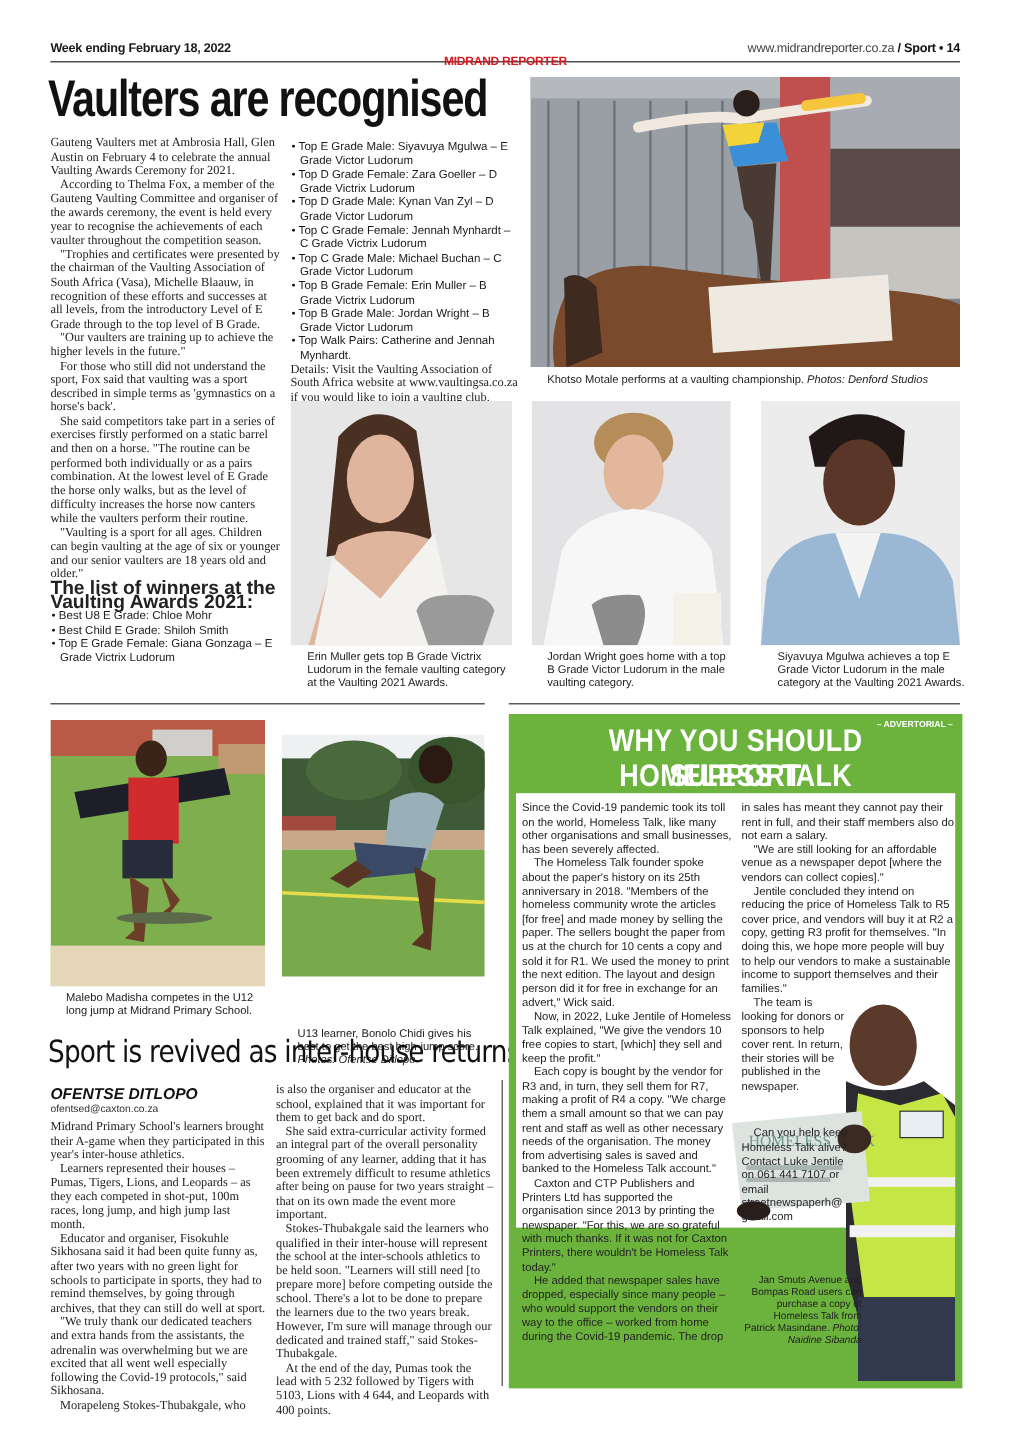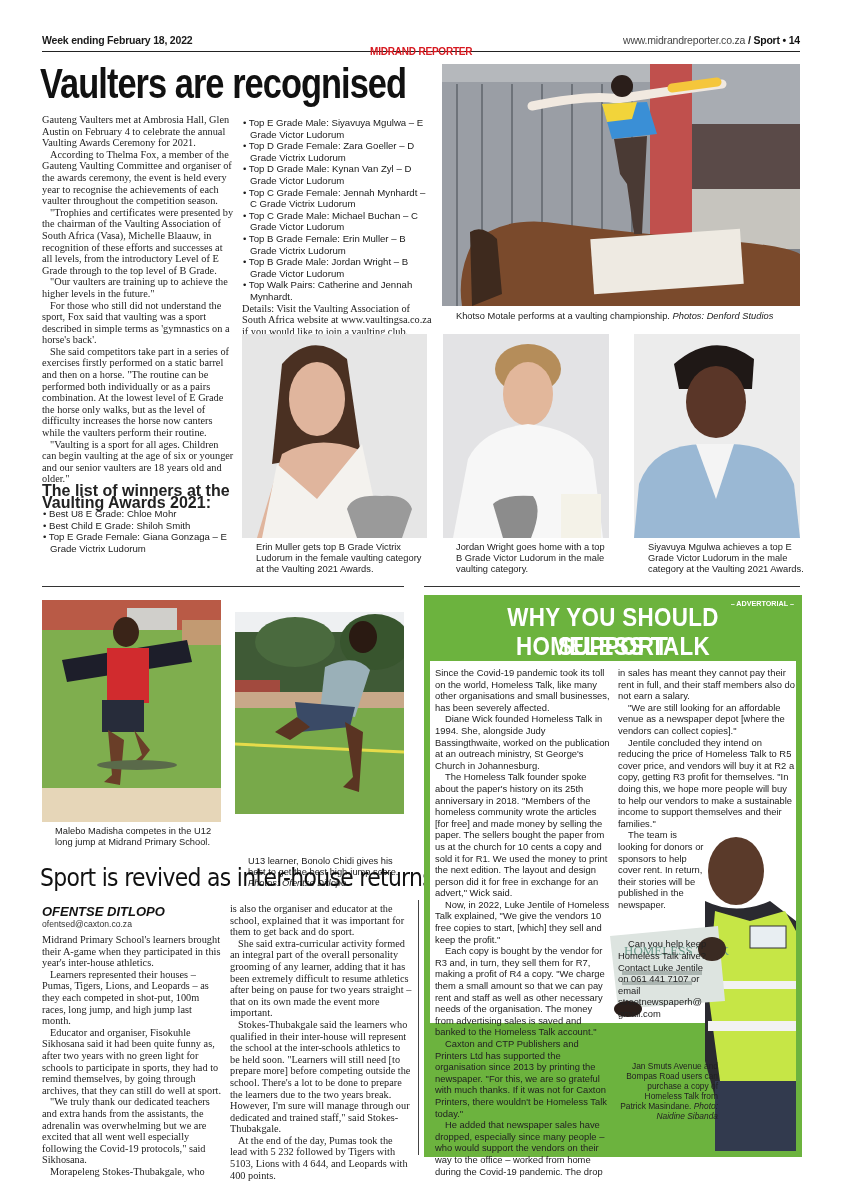--- a/index.html
+++ b/index.html
@@ -228,21 +228,20 @@
 
 <div class="abs vrule" style="left:418px; top:900px; height:255px;"></div>
 
 <div class="abs ad-box">
   <div class="ad-tag">– ADVERTORIAL –</div>
   <div class="ad-title" style="top:8px;">WHY YOU SHOULD SUPPORT</div>
   <div class="ad-title" style="top:37px;">HOMELESS TALK</div>
   <div class="ad-inner">
     <div class="abs ad-text" style="left:5px; top:6px; width:176px;">
       <p class="noindent">Since the Covid-19 pandemic took its toll on the world, Homeless Talk, like many other organisations and small businesses, has been severely affected.</p>
-      <p>Diane Wick founded Homeless Talk in 1994. She, alongside Judy Bassingthwaite, worked on the publication at an outreach ministry, St George's Church in Johannesburg.</p>
       <p>The Homeless Talk founder spoke about the paper's history on its 25th anniversary in 2018. "Members of the homeless community wrote the articles [for free] and made money by selling the paper. The sellers bought the paper from us at the church for 10 cents a copy and sold it for R1. We used the money to print the next edition. The layout and design person did it for free in exchange for an advert," Wick said.</p>
       <p>Now, in 2022, Luke Jentile of Homeless Talk explained, "We give the vendors 10 free copies to start, [which] they sell and keep the profit."</p>
       <p>Each copy is bought by the vendor for R3 and, in turn, they sell them for R7, making a profit of R4 a copy. "We charge them a small amount so that we can pay rent and staff as well as other necessary needs of the organisation. The money from advertising sales is saved and banked to the Homeless Talk account."</p>
       <p>Caxton and CTP Publishers and Printers Ltd has supported the organisation since 2013 by printing the newspaper. "For this, we are so grateful with much thanks. If it was not for Caxton Printers, there wouldn't be Homeless Talk today."</p>
       <p>He added that newspaper sales have dropped, especially since many people – who would support the vendors on their way to the office – worked from home during the Covid-19 pandemic. The drop</p>
     </div>
 
     <div class="abs photo" style="left:180px; top:170px; width:186px; height:320px;">
       <svg viewBox="0 0 186 320" preserveAspectRatio="none">
         <ellipse cx="126" cy="40" rx="28" ry="34" fill="#5a3a2a"></ellipse>

